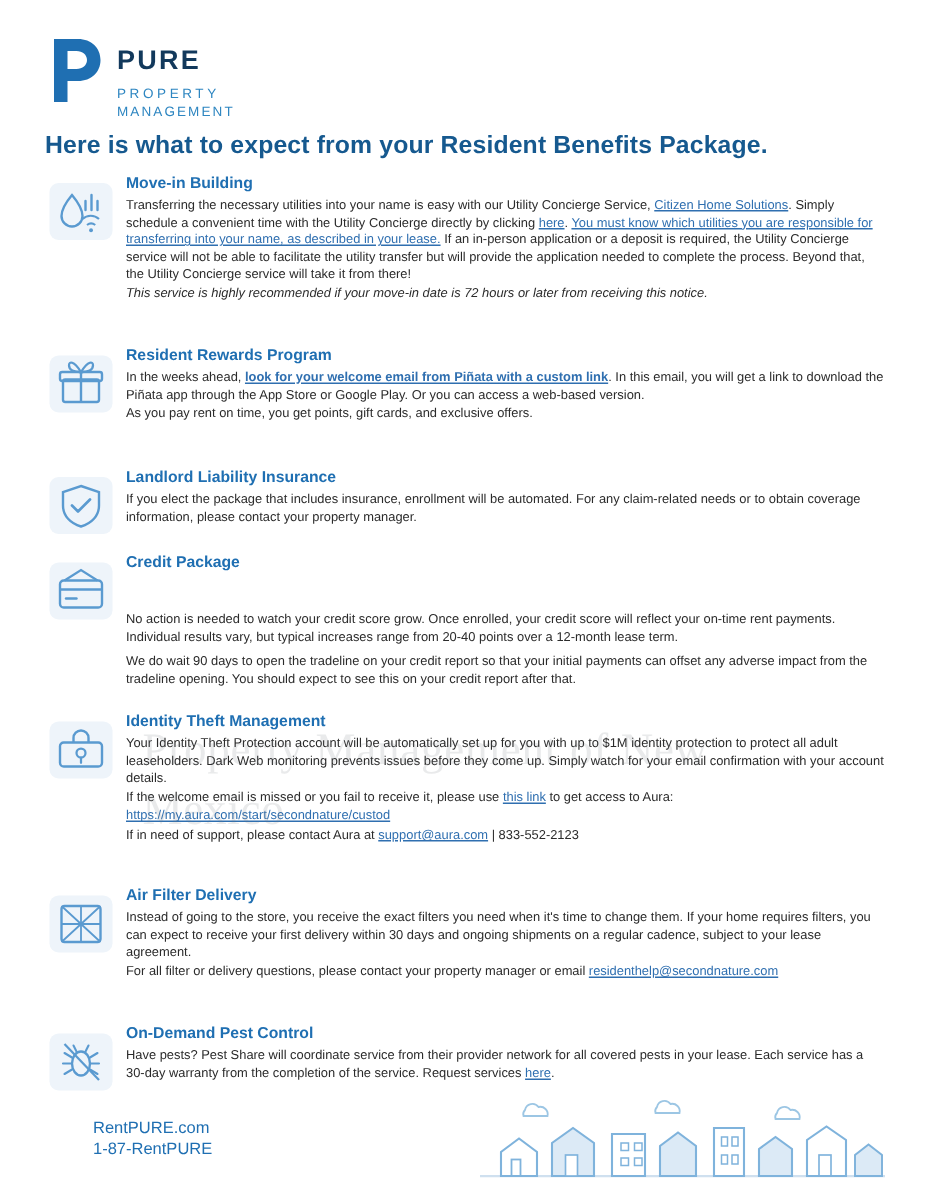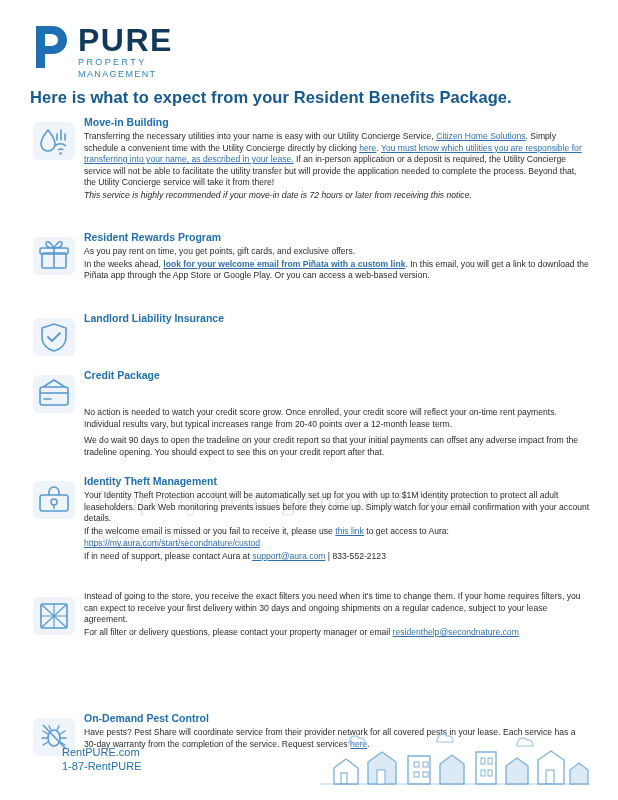--- a/index.html
+++ b/index.html
@@ -43,21 +43,21 @@
   }
   .logo-mark {
     width: 40px;
     height: 46px;
     margin-right: 8px;
   }
   .logo-text {
     padding-top: 2px;
   }
   .logo-pure {
-    font-size: 32px;
+    font-size: 18px;
     font-weight: bold;
     letter-spacing: 1.5px;
     color: #12395c;
     line-height: 28px;
   }
   .logo-sub1 {
     font-size: 9px;
     letter-spacing: 2.4px;
     color: #2e86c1;
     line-height: 12px;
@@ -180,36 +180,39 @@
         <rect x="12" y="22" width="24" height="15" rx="1.5" fill="none" stroke="#5a9ad0" stroke-width="1.6"></rect>
         <rect x="10" y="17" width="28" height="6" rx="1.5" fill="none" stroke="#5a9ad0" stroke-width="1.6"></rect>
         <path d="M24 17 v20" stroke="#5a9ad0" stroke-width="1.6"></path>
         <path d="M24 17 c-6 0-8-2-8-4.5S19 9 24 17z" fill="none" stroke="#5a9ad0" stroke-width="1.5"></path>
         <path d="M24 17 c6 0 8-2 8-4.5S29 9 24 17z" fill="none" stroke="#5a9ad0" stroke-width="1.5"></path>
       </svg>
     </div>
     <div class="sec-body">
       <div class="sec-head">Resident Rewards Program</div>
       <div class="sec-text">
+        <p>In the weeks ahead, <span class="boldlink">look for your welcome email from Piñata with a custom link</span>. In this email, you will get a link to download the Piñata app through the App Store or Google Play. Or you can access a web-based version.</p>
         <p>As you pay rent on time, you get points, gift cards, and exclusive offers.</p>
-        <p>In the weeks ahead, <span class="boldlink">look for your welcome email from Piñata with a custom link</span>. In this email, you will get a link to download the Piñata app through the App Store or Google Play. Or you can access a web-based version.</p>
       </div>
     </div>
   </div>
 
   <div class="section" style="top:312px;">
     <div class="icon-box">
       <svg viewBox="0 0 48 48">
         <rect x="3" y="6" width="42" height="38" rx="6" fill="#eef4fa"></rect>
         <path d="M24 12 L36 16 v9 c0 7-5 12-12 14 -7-2-12-7-12-14 v-9z" fill="none" stroke="#5a9ad0" stroke-width="1.6"></path>
         <path d="M18 25 l4 4 8-8" fill="none" stroke="#5a9ad0" stroke-width="1.8" stroke-linecap="round" stroke-linejoin="round"></path>
       </svg>
     </div>
     <div class="sec-body">
       <div class="sec-head">Landlord Liability Insurance</div>
+      <div class="sec-text">
+        <p>If you elect the package that includes insurance, enrollment will be automated. For any claim-related needs or to obtain coverage information, please contact your property manager.</p>
+      </div>
     </div>
   </div>
 
   <div class="section" style="top:369px;">
     <div class="icon-box">
       <svg viewBox="0 0 48 48">
         <rect x="3" y="6" width="42" height="38" rx="6" fill="#eef4fa"></rect>
         <rect x="10" y="18" width="28" height="18" rx="2.5" fill="none" stroke="#5a9ad0" stroke-width="1.6"></rect>
         <path d="M10 24 h28" stroke="#5a9ad0" stroke-width="1.6"></path>
         <path d="M14 30 h7" stroke="#5a9ad0" stroke-width="1.6" stroke-linecap="round"></path>
@@ -249,28 +252,29 @@
   <div class="section" style="top:591px;">
     <div class="icon-box">
       <svg viewBox="0 0 48 48">
         <rect x="3" y="6" width="42" height="38" rx="6" fill="#eef4fa"></rect>
         <rect x="11" y="13" width="26" height="24" rx="2" fill="none" stroke="#5a9ad0" stroke-width="1.6"></rect>
         <path d="M11 13 L37 37 M37 13 L11 37" stroke="#5a9ad0" stroke-width="1.2"></path>
         <path d="M24 13 v24 M11 25 h26" stroke="#5a9ad0" stroke-width="1.2"></path>
       </svg>
     </div>
     <div class="sec-body">
+      <div class="sec-head">Air Filter Delivery</div>
       <div class="sec-text">
         <p>Instead of going to the store, you receive the exact filters you need when it's time to change them. If your home requires filters, you can expect to receive your first delivery within 30 days and ongoing shipments on a regular cadence, subject to your lease agreement.</p>
         <p>For all filter or delivery questions, please contact your property manager or email <span class="lnk">residenthelp@secondnature.com</span></p>
       </div>
     </div>
   </div>
 
-  <div class="section" style="top:712px;">
+  <div class="section" style="top:683px;">
     <div class="icon-box">
       <svg viewBox="0 0 48 48">
         <rect x="3" y="6" width="42" height="38" rx="6" fill="#eef4fa"></rect>
         <ellipse cx="24" cy="26" rx="6" ry="8" fill="none" stroke="#5a9ad0" stroke-width="1.6"></ellipse>
         <path d="M18 22 l-5-3 M30 22 l5-3 M18 26 h-6 M30 26 h6 M18 30 l-5 3 M30 30 l5 3" stroke="#5a9ad0" stroke-width="1.4" stroke-linecap="round"></path>
         <path d="M21 18 l-2-4 M27 18 l2-4" stroke="#5a9ad0" stroke-width="1.4" stroke-linecap="round"></path>
         <path d="M13 13 L36 37" stroke="#5a9ad0" stroke-width="1.5"></path>
       </svg>
     </div>
     <div class="sec-body">

